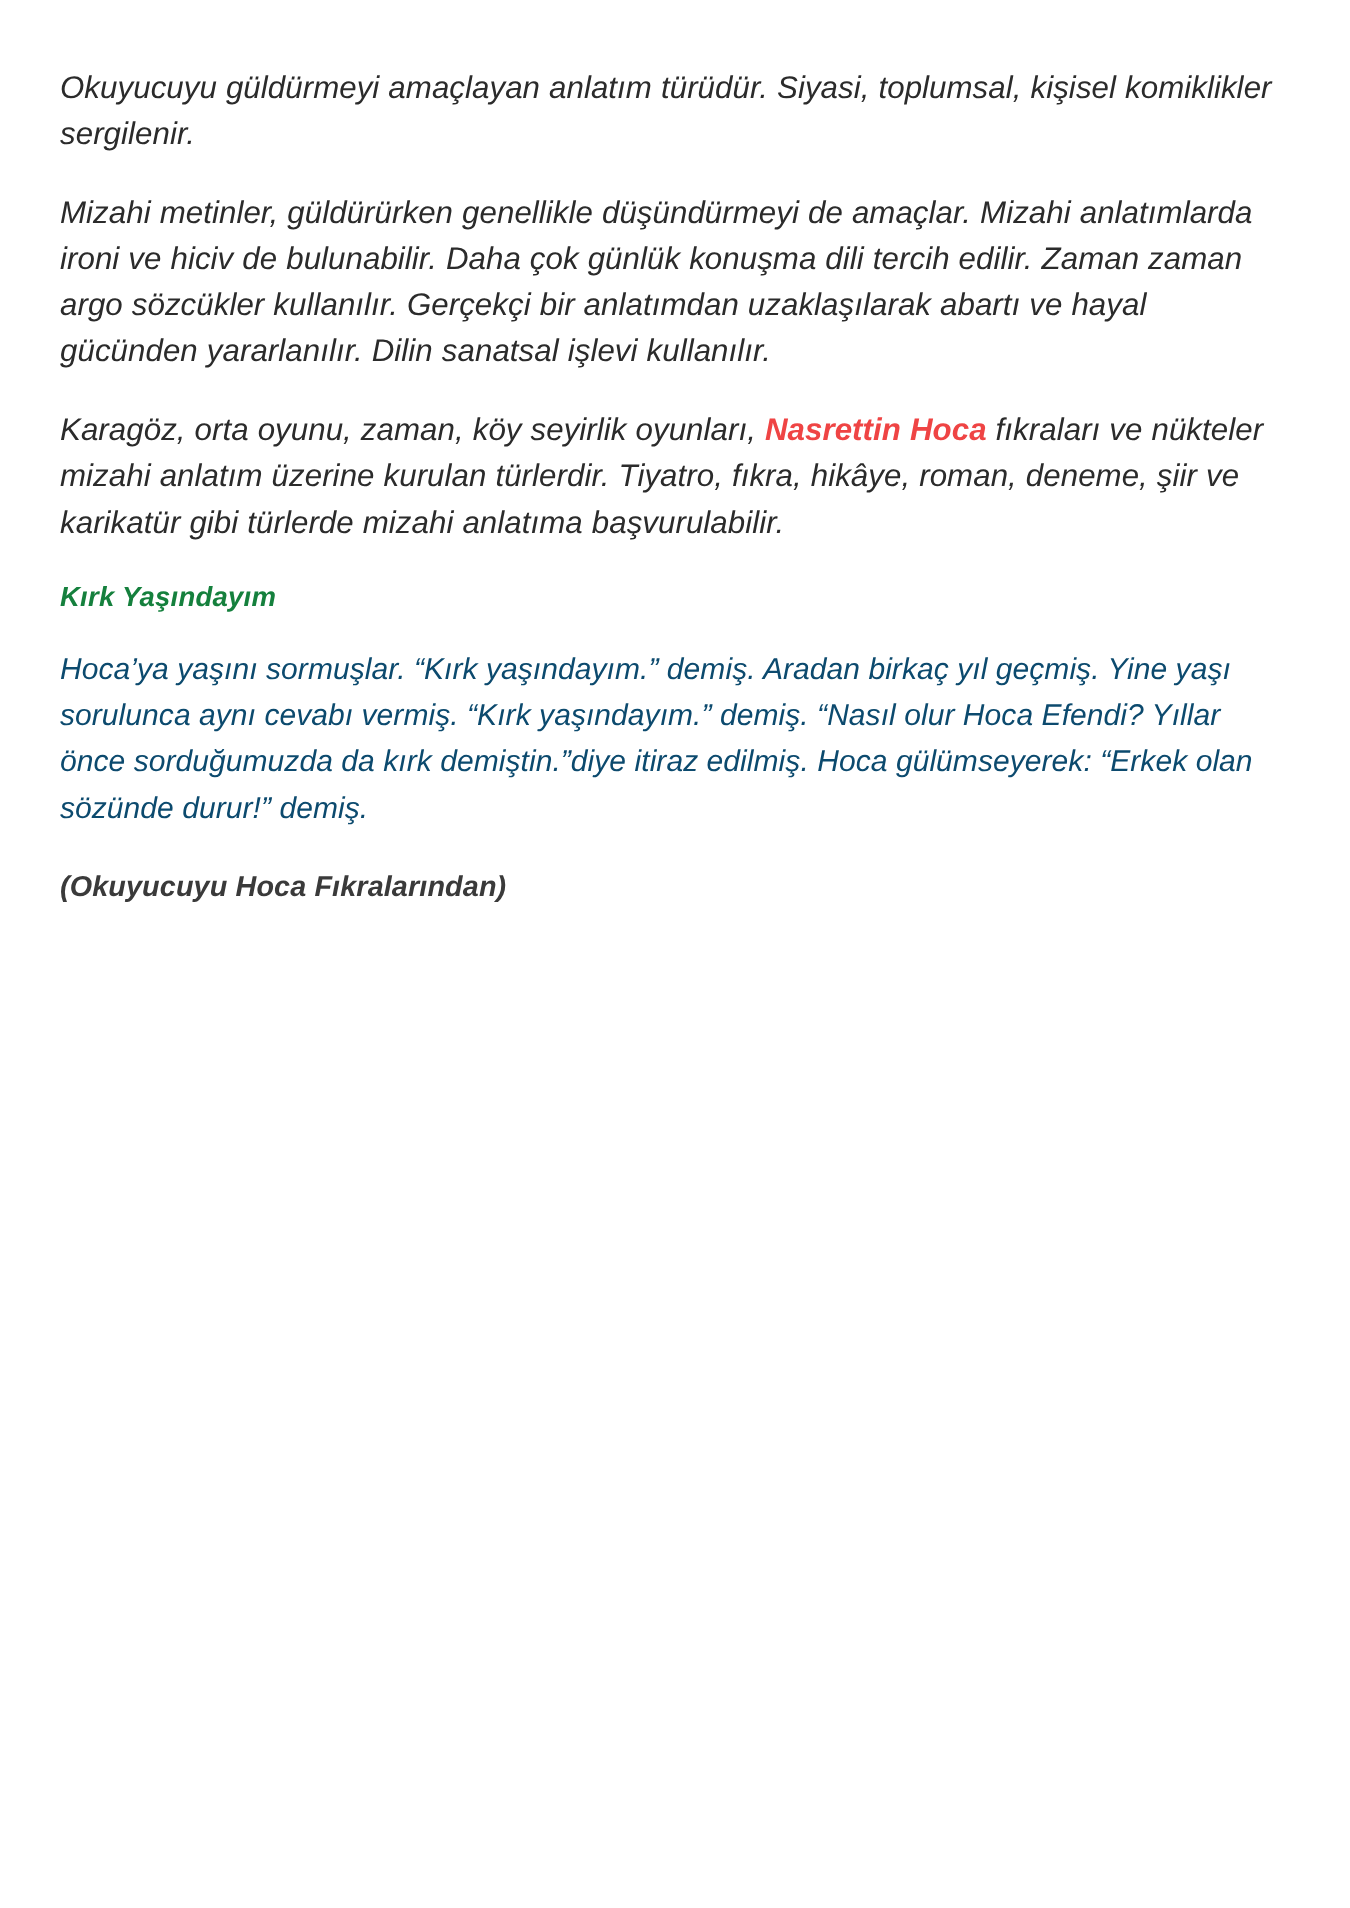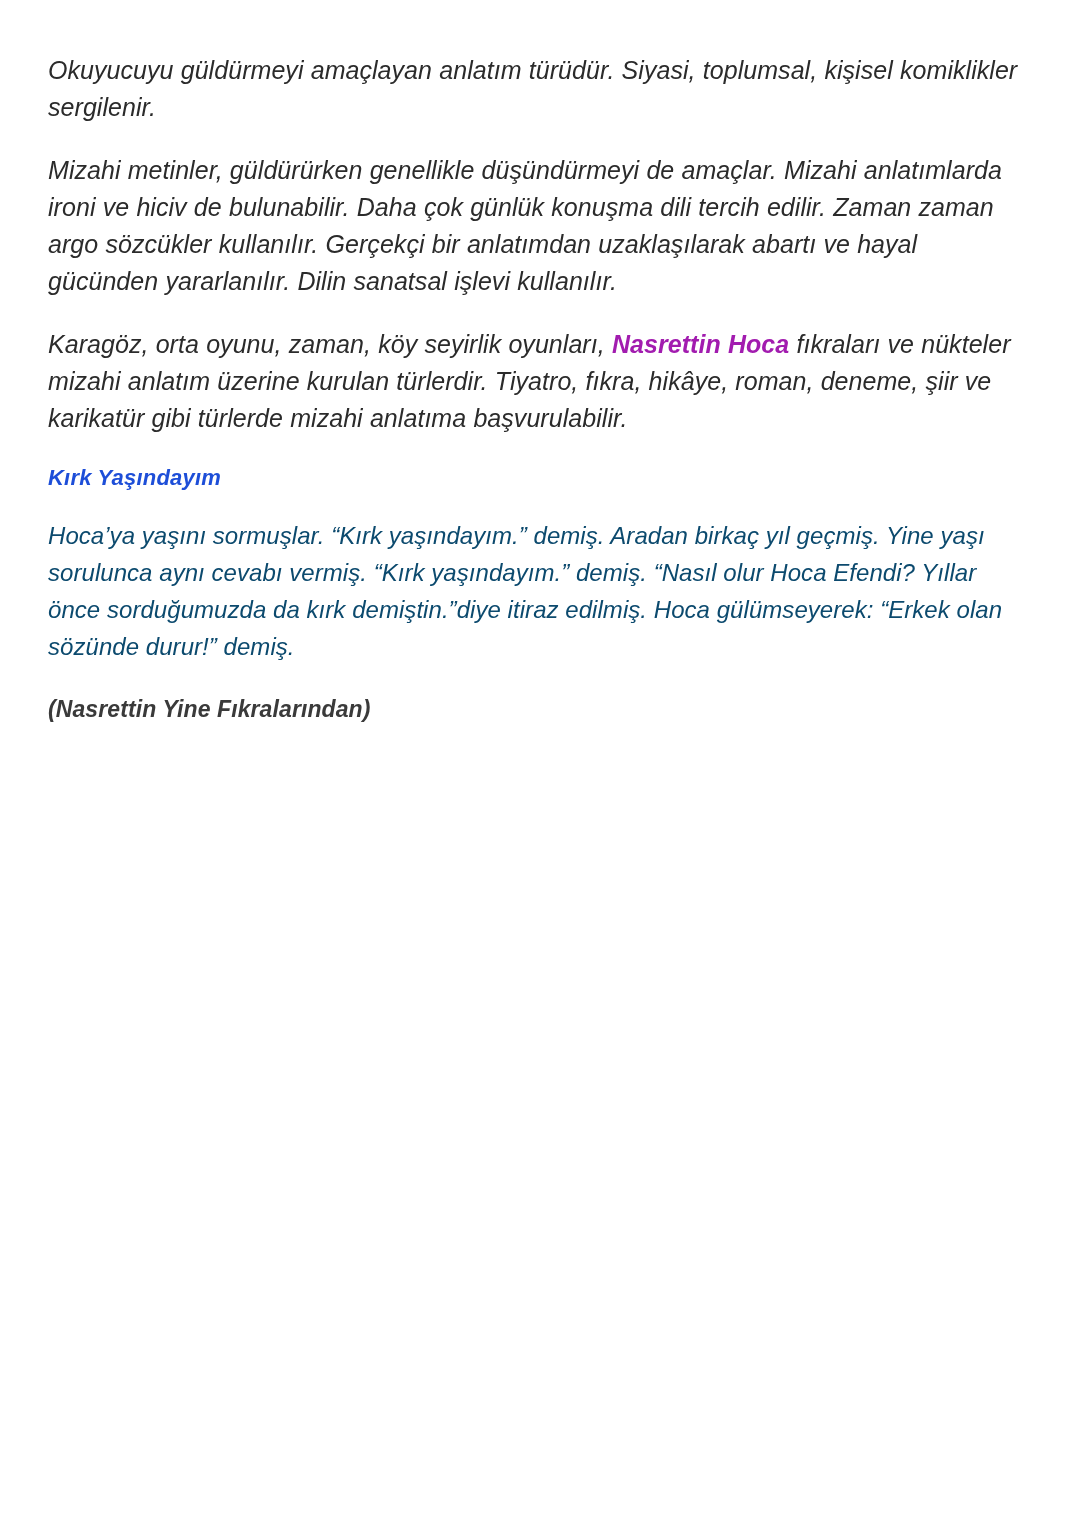--- a/index.html
+++ b/index.html
@@ -34,29 +34,29 @@
     letter-spacing: 0.05px;
     word-spacing: 0.2px;
   }
   p.body-para:last-child {
     margin-bottom: 0;
   }
   p.body-para b,
   span.bold-inline {
     font-weight: bold;
     font-style: italic;
-    color: #a21caf;
+    color: #ef4444;
   }
   h3.section-heading {
     margin: 0 0 24px 0;
     font-size: 22px;
     line-height: 30px;
     font-style: italic;
     font-weight: bold;
-    color: #1d4ed8;
+    color: #15803d;
     letter-spacing: 0.2px;
   }
   p.quote-para {
     margin: 0 0 28px 0;
     font-style: italic;
     font-size: 24px;
     line-height: 37px;
     color: #0c4a6e;
     letter-spacing: 0.05px;
   }
@@ -79,16 +79,16 @@
     <p class="body-para">Okuyucuyu güldürmeyi amaçlayan anlatım türüdür. Siyasi, toplumsal, kişisel komiklikler sergilenir.</p>
 
     <p class="body-para">Mizahi metinler, güldürürken genellikle düşündürmeyi de amaçlar. Mizahi anlatımlarda ironi ve hiciv de bulunabilir. Daha çok günlük konuşma dili tercih edilir. Zaman zaman argo sözcükler kullanılır. Gerçekçi bir anlatımdan uzaklaşılarak abartı ve hayal gücünden yararlanılır. Dilin sanatsal işlevi kullanılır.</p>
 
     <p class="body-para"><span>Karagöz, orta oyunu, zaman, köy seyirlik oyunları, </span><span class="bold-inline">Nasrettin Hoca</span><span> fıkraları ve nükteler mizahi anlatım üzerine kurulan türlerdir. Tiyatro, fıkra, hikâye, roman, deneme, şiir ve karikatür gibi türlerde mizahi anlatıma başvurulabilir.</span></p>
 
     <h3 class="section-heading">Kırk Yaşındayım</h3>
 
     <p class="quote-para">Hoca’ya yaşını sormuşlar. “Kırk yaşındayım.” demiş. Aradan birkaç yıl geçmiş. Yine yaşı sorulunca aynı cevabı vermiş. “Kırk yaşındayım.” demiş. “Nasıl olur Hoca Efendi? Yıllar önce sorduğumuzda da kırk demiştin.”diye itiraz edilmiş. Hoca gülümseyerek: “Erkek olan sözünde durur!” demiş.</p>
 
-    <p class="attribution">(Nasrettin Yine Fıkralarından)</p>
+    <p class="attribution">(Okuyucuyu Hoca Fıkralarından)</p>
 
   </div>
 </div>
 
 </body></html>

